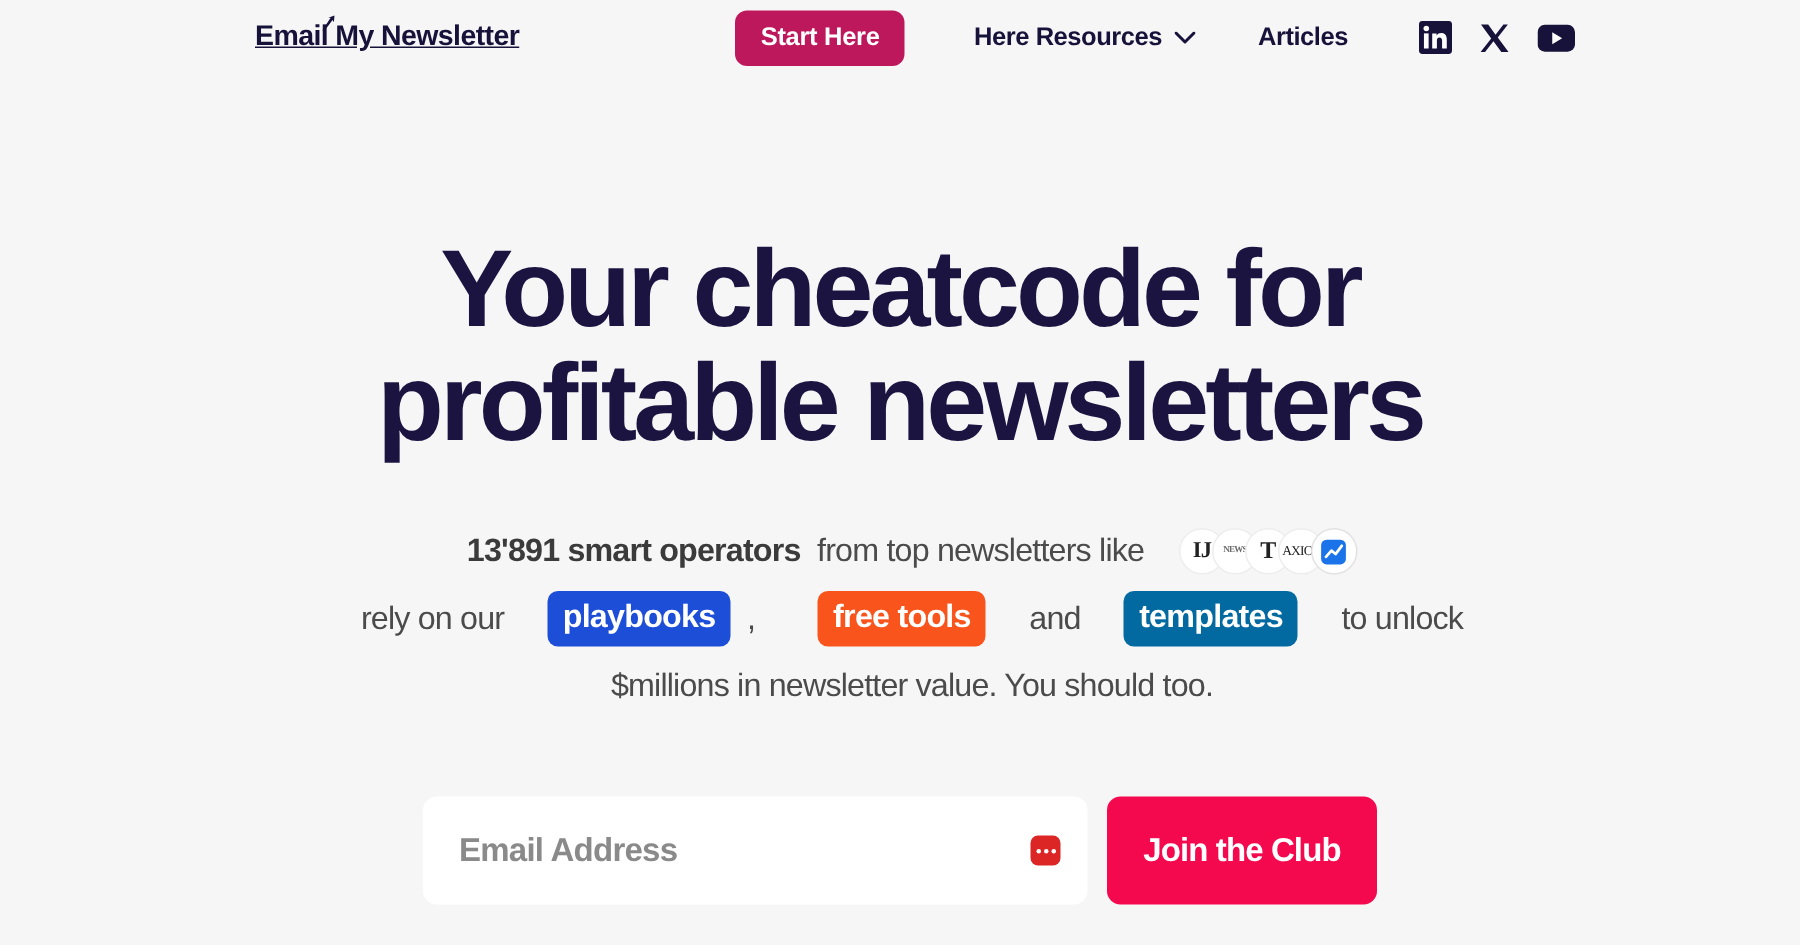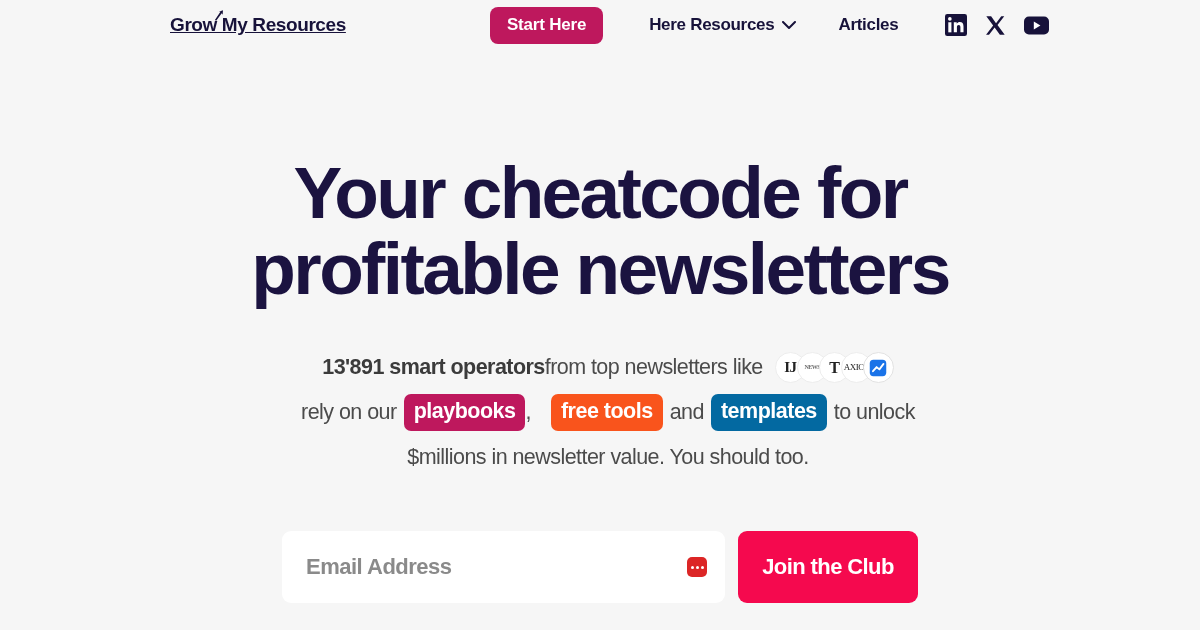--- a/index.html
+++ b/index.html
@@ -108,21 +108,21 @@
     color: #4b4b4b;
     font-size: 21.5px;
     line-height: 45px;
     letter-spacing: -0.55px;
     font-weight: normal;
   }
   .sub-line {
     display: flex;
     align-items: center;
     justify-content: center;
-    gap: 0;
+    gap: 11px;
     white-space: nowrap;
     padding-left: 16px;
   }
   .strong { font-weight: bold; color: #3b3b3b; }
 
   
   .avatars {
     display: inline-flex;
     align-items: center;
     margin-left: 12px;
@@ -155,21 +155,21 @@
   .pill {
     display: inline-block;
     color: #ffffff;
     font-weight: bold;
     font-size: 21.5px;
     letter-spacing: -0.5px;
     border-radius: 7px;
     padding: 5px 10px 7px;
     line-height: 25px;
   }
-  .pill-yellow { background: #be185d; }
+  .pill-yellow { background: #1d4ed8; }
   .pill-orange { background: #f9541c; margin-left: 13px; }
   .pill-pink   { background: #0369a1; }
 
   .sp { display: inline-block; width: 7px; }
 
   
   .form {
     margin-top: 51px;
     display: flex;
     justify-content: center;
@@ -242,21 +242,21 @@
     letter-spacing: -0.6px;
     cursor: pointer;
   }
 </style>
 </head>
 <body>
 
 <div class="nav">
 
   <a class="logo" href="#">
-    <span>Grow My Resources</span>
+    <span>Email My Newsletter</span>
     <svg class="logo-sprout" viewBox="0 0 12 12">
       <path d="M1 11 L7 2 L5.2 2 L9.8 0.4 L9.4 5.2 L8.4 3.6 L2.4 11.6 Z" fill="#17123a"></path>
     </svg>
   </a>
 
   <div class="nav-right">
 
     <button class="start-here">Start Here</button>
 
     <a class="nav-link resources" href="#">

